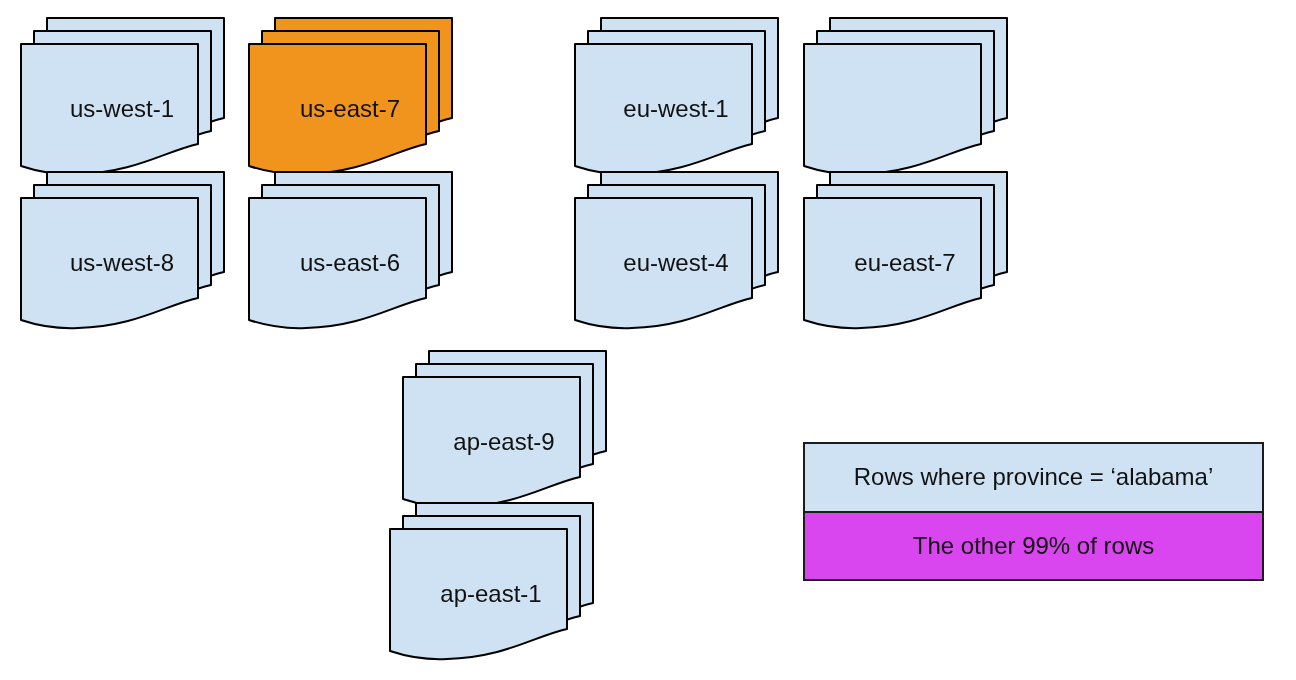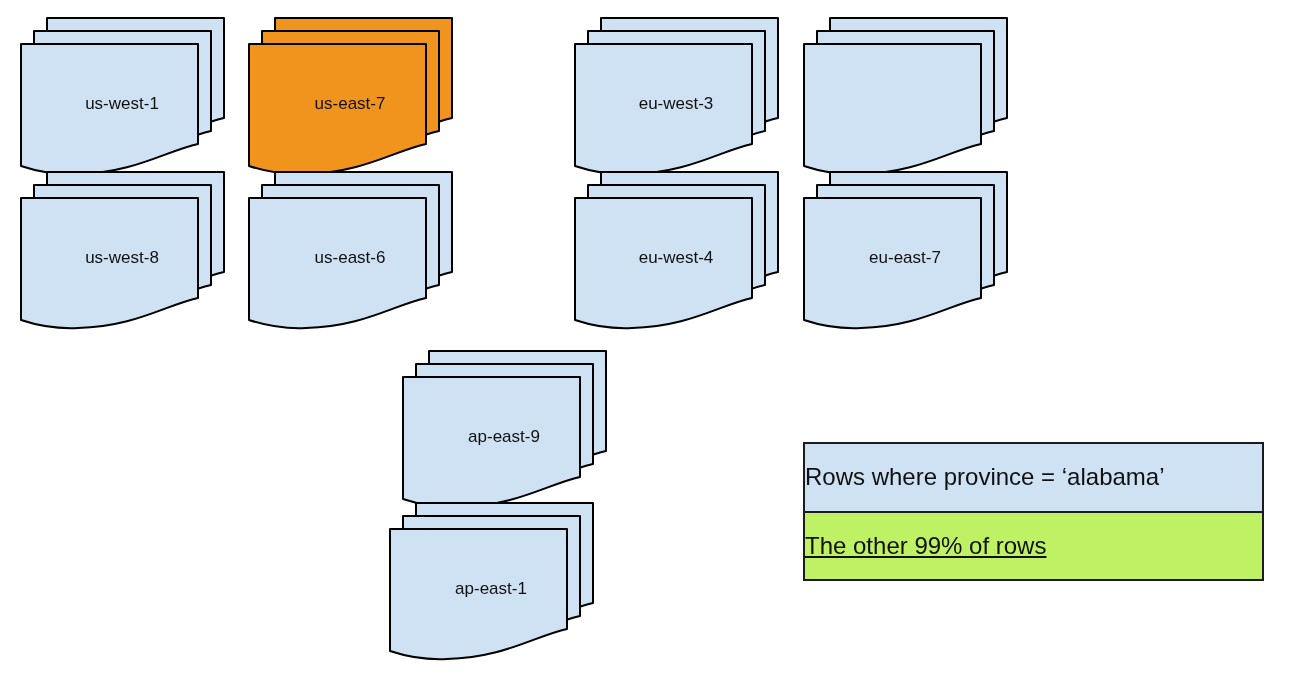--- a/index.html
+++ b/index.html
@@ -16,42 +16,42 @@
     overflow:hidden;
     font-family:"Liberation Sans", sans-serif;
     color:var(--text);
   }
   
   .stack{position:absolute;width:205px;height:160px;}
   .stack svg{position:absolute;left:0;top:0;overflow:visible;}
   .sheet{fill:var(--region-fill);stroke:var(--stroke);stroke-width:2;stroke-linejoin:round;}
   .stack.highlight .sheet{fill:var(--highlight-fill);}
   .stack-label{
-    position:absolute;left:0;top:27px;width:204px;height:118px;
+    position:absolute;left:0;top:33px;width:204px;height:118px;
     display:flex;align-items:center;justify-content:center;
-    font-size:17px;line-height:1;white-space:nowrap;
+    font-size:24px;line-height:1;white-space:nowrap;
   }
   #s0{left:20px;top:17px}
   #s1{left:248px;top:17px}
   #s2{left:574px;top:17px}
   #s3{left:803px;top:17px}
   #s4{left:20px;top:171px}
   #s5{left:248px;top:171px}
   #s6{left:574px;top:171px}
   #s7{left:803px;top:171px}
   #s8{left:402px;top:350px}
   #s9{left:389px;top:502px}
   
   #legend{
     position:absolute;left:803px;top:442px;width:461px;height:139px;
     border:2px solid #1c1c1c;box-sizing:border-box;
     display:flex;flex-direction:column;
   }
   .legend-cell{
-    flex:1;display:flex;align-items:center;justify-content:flex-start;
+    flex:1;display:flex;align-items:center;justify-content:center;
     font-size:24px;white-space:nowrap;
   }
   .legend-cell + .legend-cell{border-top:2px solid #1c1c1c;}
   #svg-defs{position:absolute;width:0;height:0;}
 </style>
 </head>
 <body>
 
 <svg id="svg-defs" aria-hidden="true">
   <defs>
@@ -78,21 +78,21 @@
     </svg>
     <div class="stack-label">us-east-7</div>
   </div>
 
   <div class="stack" id="s2">
     <svg width="205" height="160" viewBox="0 0 205 160">
       <use href="#doc-shape" class="sheet" transform="translate(26,0)"></use>
       <use href="#doc-shape" class="sheet" transform="translate(13,13)"></use>
       <use href="#doc-shape" class="sheet" transform="translate(0,26)"></use>
     </svg>
-    <div class="stack-label">eu-west-3</div>
+    <div class="stack-label">eu-west-1</div>
   </div>
 
   <div class="stack" id="s3">
     <svg width="205" height="160" viewBox="0 0 205 160">
       <use href="#doc-shape" class="sheet" transform="translate(26,0)"></use>
       <use href="#doc-shape" class="sheet" transform="translate(13,13)"></use>
       <use href="#doc-shape" class="sheet" transform="translate(0,26)"></use>
     </svg>
   </div>
 
@@ -147,18 +147,18 @@
       <use href="#doc-shape" class="sheet" transform="translate(13,13)"></use>
       <use href="#doc-shape" class="sheet" transform="translate(0,26)"></use>
     </svg>
     <div class="stack-label">ap-east-1</div>
   </div>
 
   <div id="legend">
     <div class="legend-cell" style="background: rgb(207, 226, 243);">
       <span>Rows where province = ‘alabama’</span>
     </div>
-    <div class="legend-cell" style="background: #bef264; text-decoration: underline;">
+    <div class="legend-cell" style="background: #d946ef;">
       <span>The other 99% of rows</span>
     </div>
   </div>
 
 </div>
 
 </body></html>

